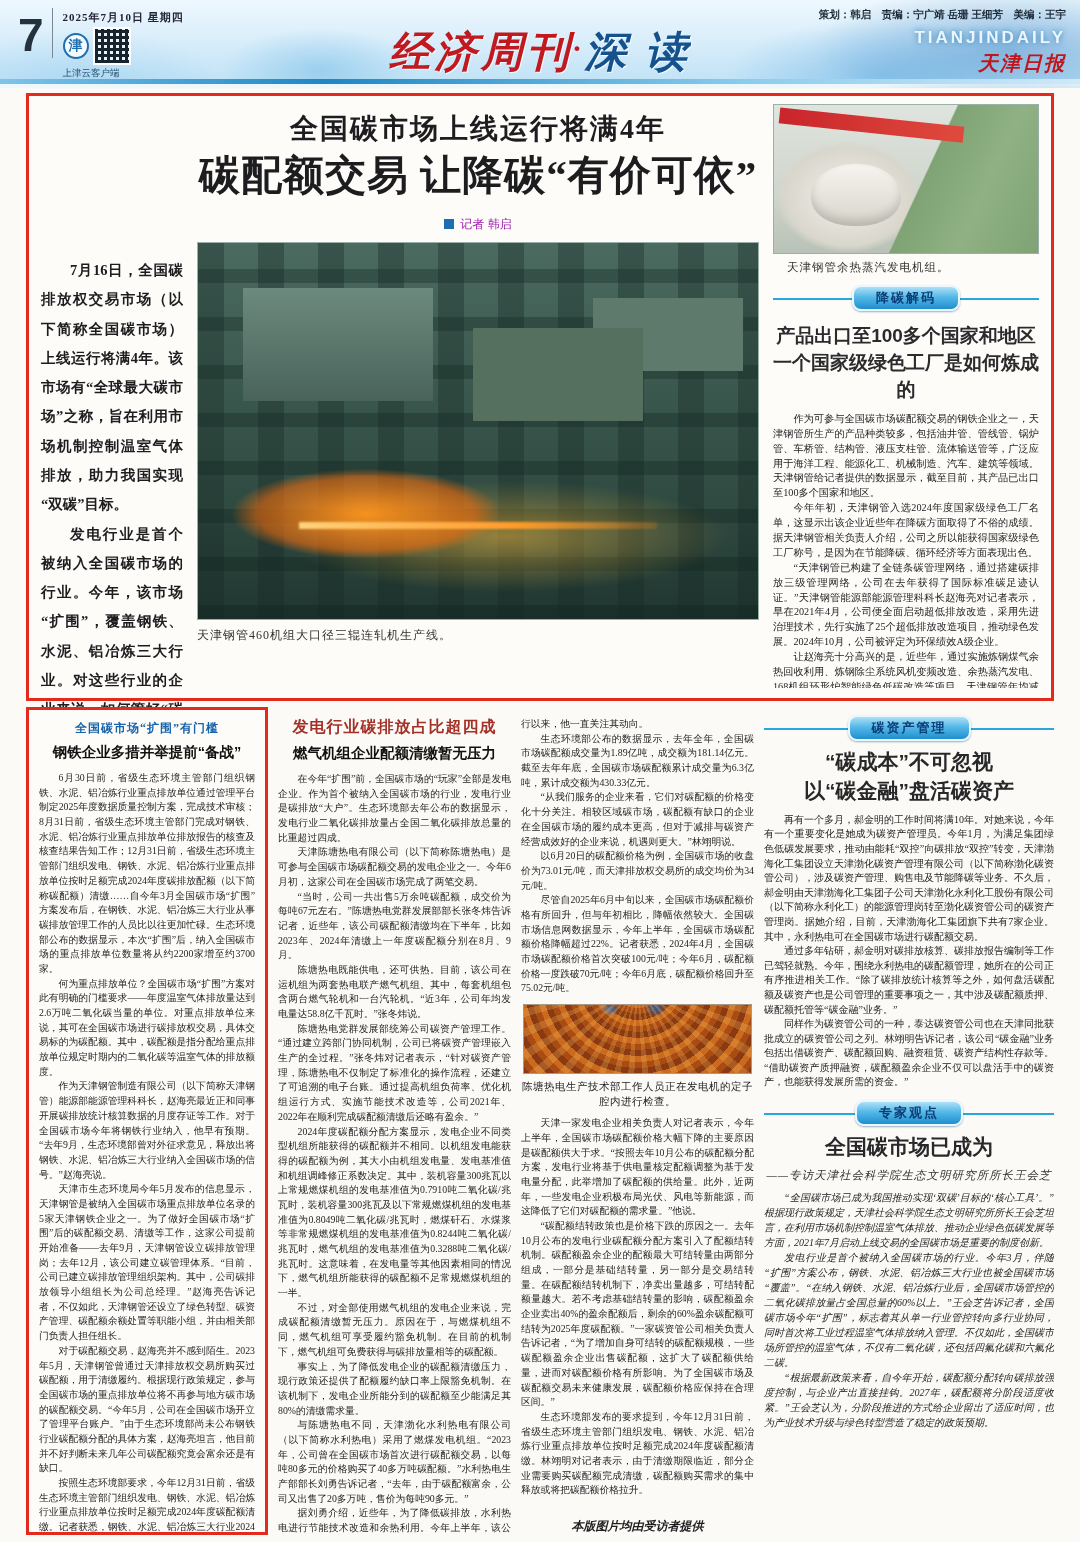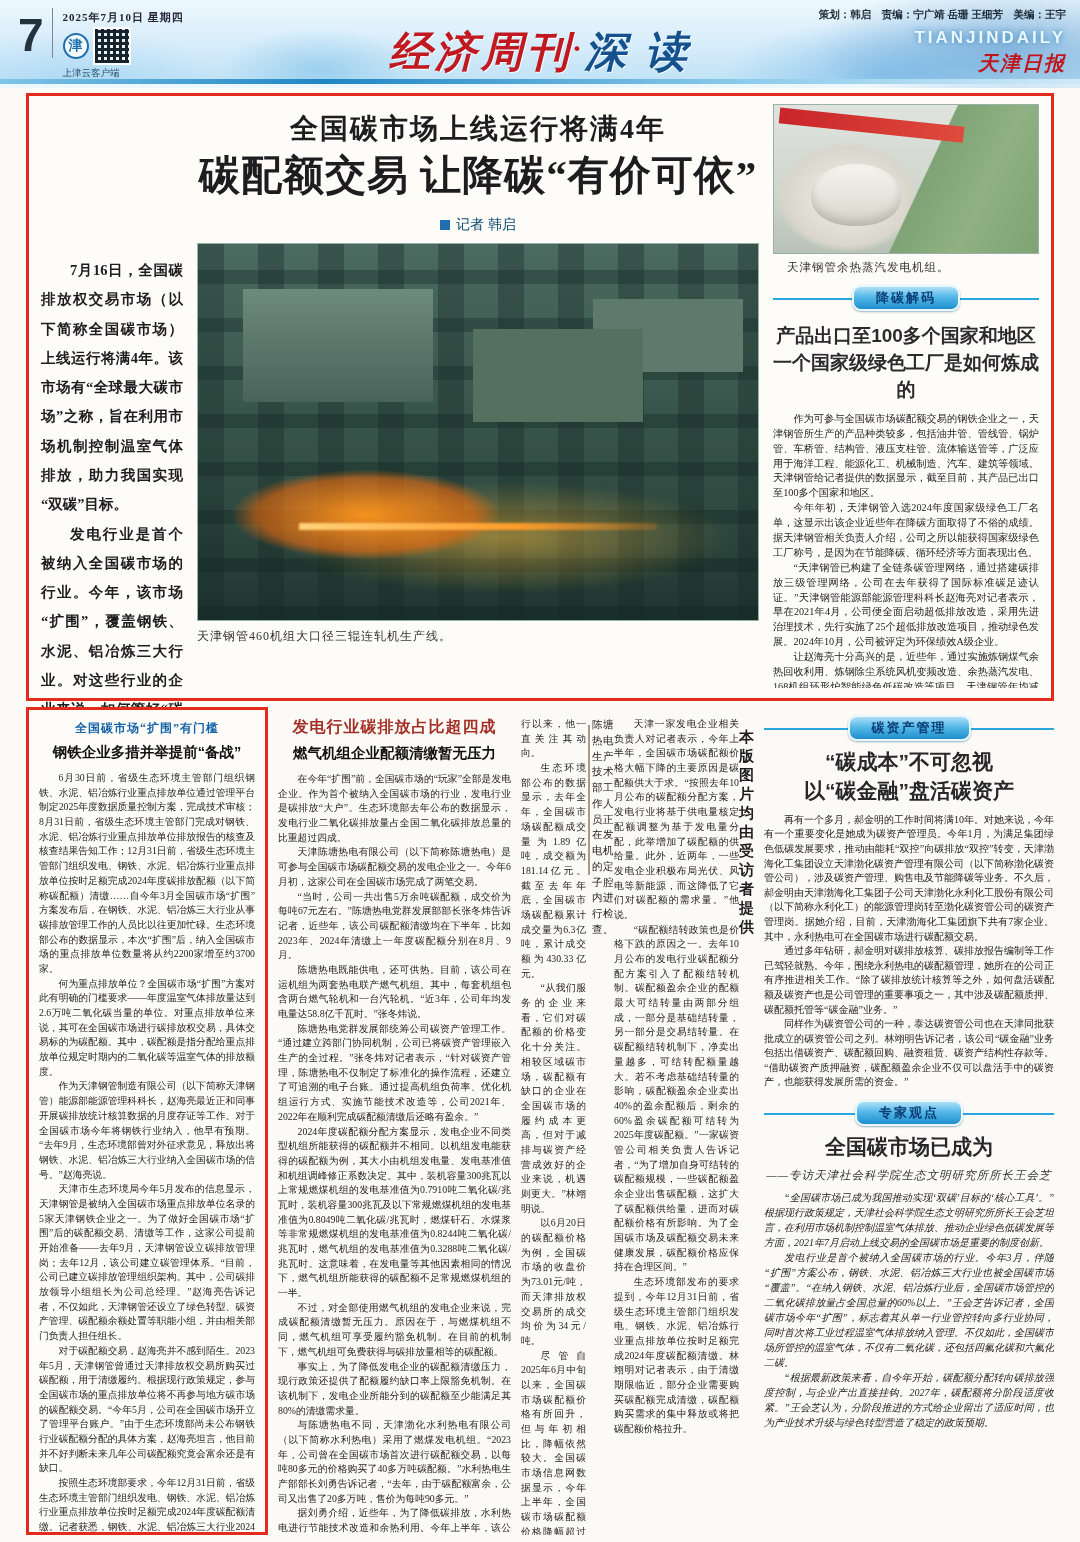--- a/index.html
+++ b/index.html
@@ -50,21 +50,21 @@
     border:3px solid #e42a1d; height:608px; background:#fdfcf9; }
   .bottom-wrap { display:flex; gap:10px; margin:6px 26px 0; height:828px; }
 
   
   .intro-col { width:142px; flex:0 0 142px; padding-top:152px; font-weight:700;
     font-size:14.5px; line-height:2.02; text-align:justify; }
   .intro-col p { text-indent:2em; }
   .center-col { width:562px; flex:0 0 562px; display:flex; flex-direction:column; align-items:center; }
   .kicker { font-size:28px; font-weight:900; letter-spacing:2px; margin-top:6px; }
   .headline { font-size:41px; font-weight:700; letter-spacing:1px; white-space:nowrap; }
-  .byline { font-size:14px; margin:13px 16px 9px; color:#0c4a6e; font-family:"Liberation Sans",sans-serif; }
+  .byline { font-size:12px; margin:13px 16px 9px; color:#a21caf; font-family:"Liberation Sans",sans-serif; }
   .byline .sq { display:inline-block; width:10px; height:10px; background:#1f6fb0; margin-right:6px; vertical-align:-1px; }
   .photo { width:100%; border:1px solid #9ab0a8; position:relative; overflow:hidden; }
   .lead-photo { height:378px;
     background:
       radial-gradient(180px 60px at 30% 72%, rgba(255,150,30,.95), rgba(255,110,10,.55) 60%, transparent 75%),
       radial-gradient(320px 80px at 55% 78%, rgba(255,190,60,.5), transparent 70%),
       repeating-linear-gradient(90deg, rgba(20,40,35,.35) 0 26px, transparent 26px 60px),
       repeating-linear-gradient(0deg, rgba(10,30,25,.3) 0 14px, transparent 14px 48px),
       linear-gradient(180deg,#4b6a60 0%, #3c5a50 35%, #2f4a41 70%, #203630 100%); }
   .lead-photo::before { content:""; position:absolute; left:8%; top:12%; width:34%; height:30%;
@@ -91,39 +91,39 @@
     border:2px solid #e9f7ff; border-radius:9px; box-shadow:0 1px 2px rgba(0,60,120,.4); }
   .decode-title { text-align:center; font-family:"Liberation Sans","DejaVu Sans",sans-serif;
     font-weight:700; font-size:19px; line-height:1.42; color:#2b2b2e; margin:6px 0 8px; }
   .body-text { text-align:justify; }
   .body-text p { text-indent:2em; }
   .decode-body { font-size:10.2px; line-height:1.46; overflow:hidden; flex:1; }
 
   
   .colA { flex:0 0 242px; border:3px solid #e42a1d; padding:10px 10px 8px; background:#fdfcf9; overflow:hidden; }
   .colB { flex:0 0 233px; padding-top:10px; overflow:hidden; }
-  .colC { flex:0 0 233px; padding-top:10px; overflow:hidden; display:flex; flex-direction:row; }
+  .colC { flex:0 0 233px; padding-top:10px; overflow:hidden; display:flex; flex-direction:column; }
   .colD { flex:1; padding-top:6px; overflow:hidden; }
   .t-serif-blue { text-align:center; font-size:12px; font-weight:900; color:#1763a8; letter-spacing:1px; }
   .t-serif-red  { text-align:center; font-size:16px; font-weight:900; color:#a33127; letter-spacing:1px; }
   .t-sans-bold  { text-align:center; font-size:14.5px; font-weight:700; color:#111;
     font-family:"Liberation Sans","DejaVu Sans",sans-serif; margin:6px 0 9px; }
   .small-body { font-size:9.8px; line-height:1.5; text-align:justify; }
   .small-body p { text-indent:2em; }
   .stator-photo { height:150px; margin:8px 2px 5px; border:1px solid #b49; border-color:#a98;
     background:
       radial-gradient(14px 10px at 38% 6%, #3f6fae, transparent 70%),
       radial-gradient(16px 12px at 58% 5%, #2d5d9d, transparent 70%),
       repeating-radial-gradient(circle at 50% -40%, #8a3a12 0 6px, #c96a1e 6px 12px, #a94c14 12px 18px),
       linear-gradient(180deg,#7a3410,#5f2609); position:relative; overflow:hidden; }
   .stator-photo::after { content:""; position:absolute; inset:0;
     background:repeating-conic-gradient(from 200deg at 50% -30%, rgba(255,190,90,.25) 0 4deg, transparent 4deg 9deg); }
   .mid-caption { font-size:10.5px; text-align:center; line-height:1.5; margin-bottom:6px; letter-spacing:.5px; }
-  .photo-credit { text-align:center; font-weight:700; font-size:15px; margin-top:11px;
-    font-family:"Liberation Sans",sans-serif; }
+  .photo-credit { text-align:center; font-weight:700; font-size:12px; margin-top:20px;
+    font-family:"Liberation Sans",sans-serif;font-style:italic; }
   .d-title { text-align:center; font-family:"Liberation Sans","DejaVu Sans",sans-serif; font-weight:700;
     font-size:21px; line-height:1.4; color:#28282b; margin:6px 0 7px; }
   .d-byline { text-align:center; font-style:italic; font-size:11.5px; color:#333; margin-bottom:7px; letter-spacing:1px; }
   .d-body1 { font-size:10px; line-height:1.46; text-align:justify; max-height:332px; overflow:hidden; }
   .d-body1 p, .d-body2 p { text-indent:2em; }
   .d-body2 { font-size:10px; line-height:1.5; text-align:justify; font-style:italic; overflow:hidden; }
   .no-indent-first p:first-child { text-indent:0; }
 </style>
 </head>
 <body>

